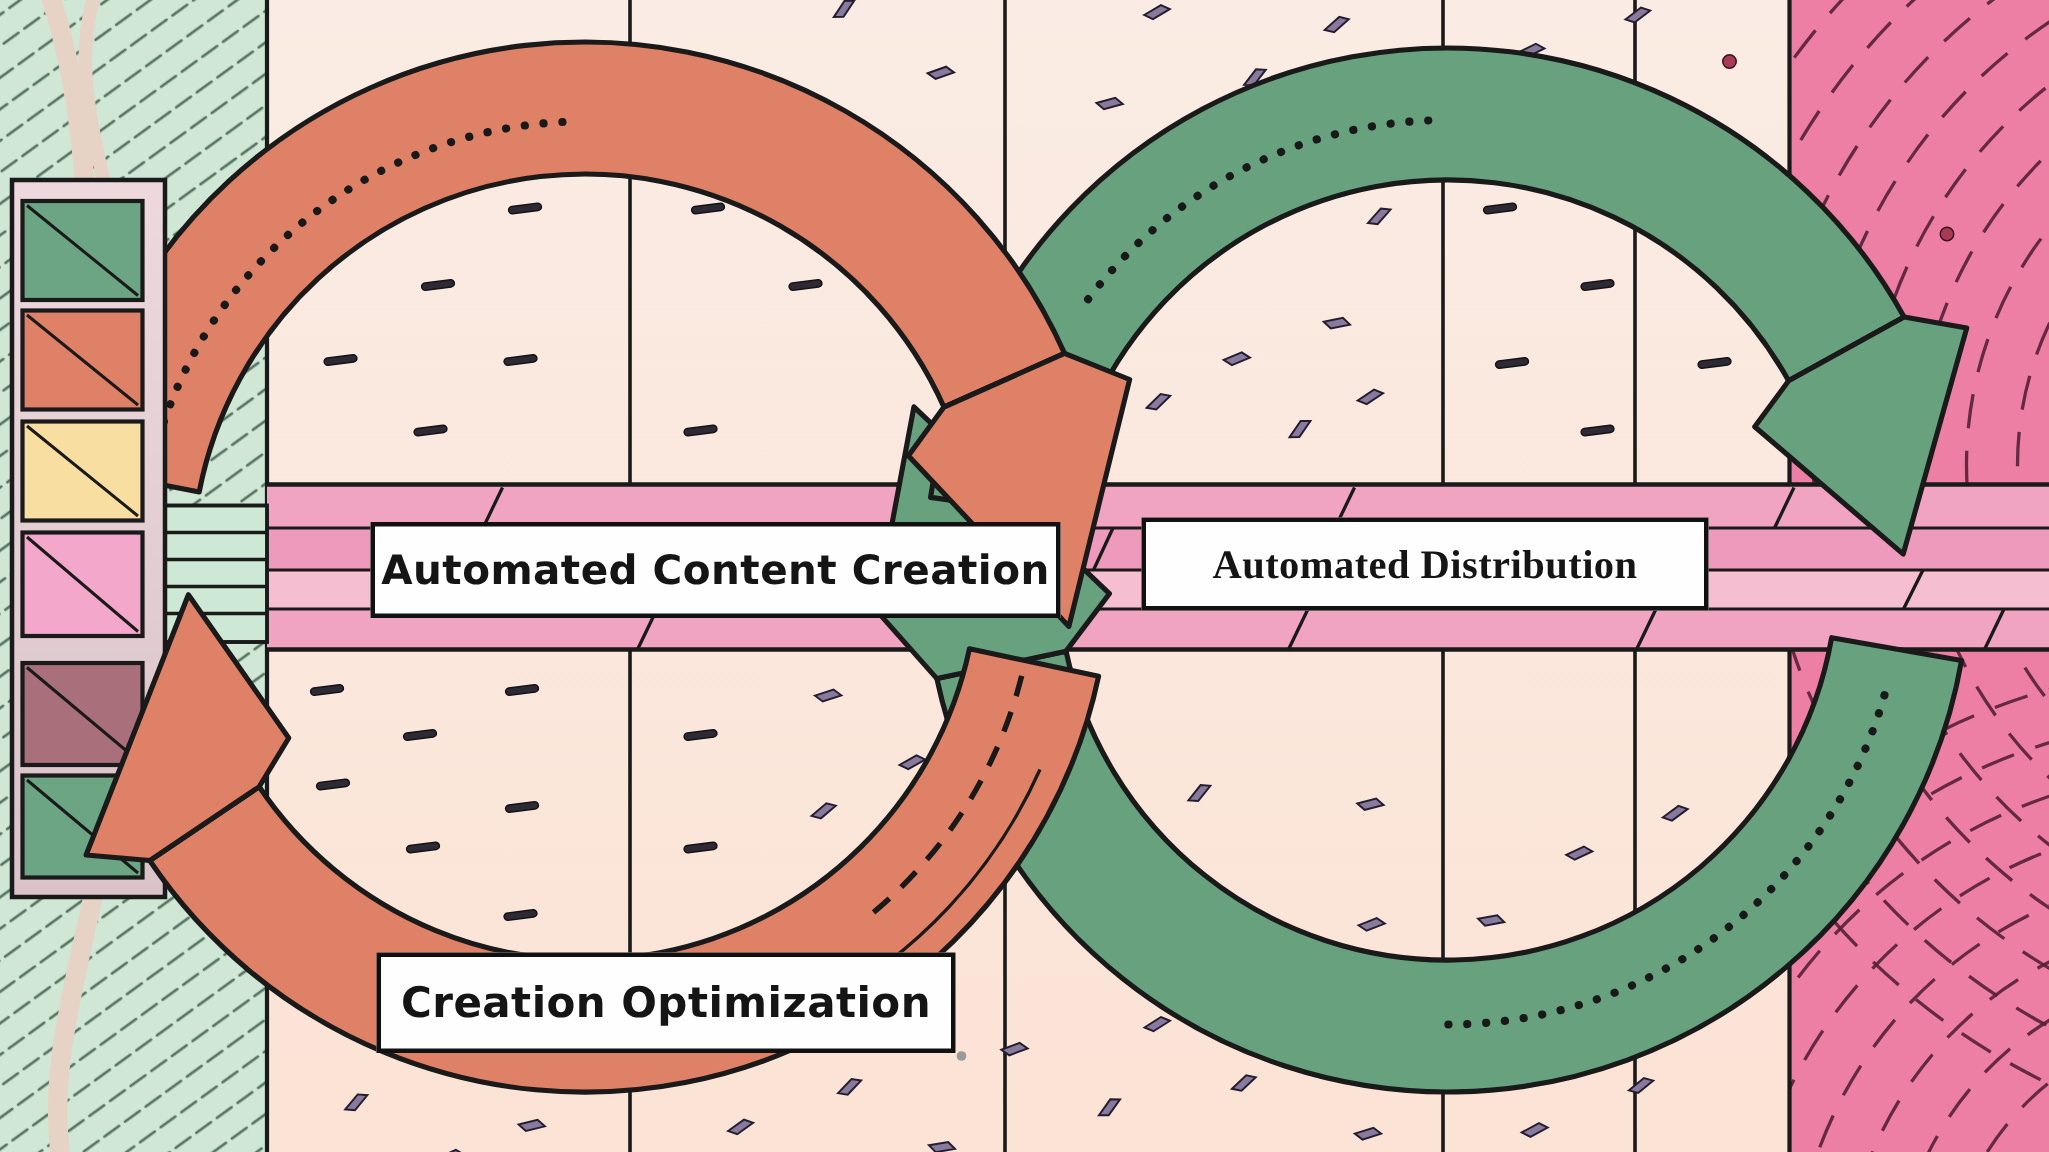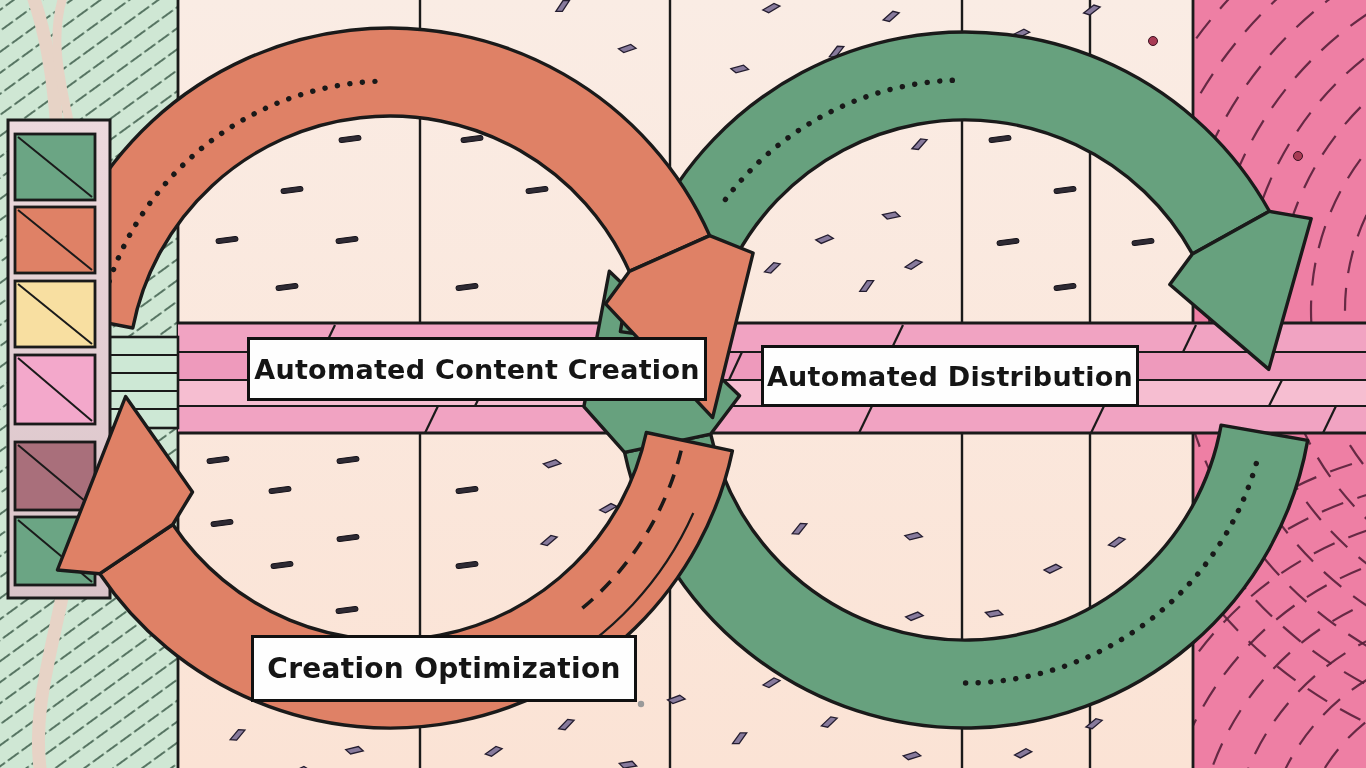--- a/index.html
+++ b/index.html
@@ -10,22 +10,22 @@
   }
   .stage svg{position:absolute;left:0;top:0;}
   .label{
     position:absolute;box-sizing:border-box;
     background:var(--c-label-bg,#fff);
     border:3.5px solid var(--c-label-border,#111);
     display:flex;align-items:center;justify-content:center;
     font-weight:700;font-size:27px;line-height:1;
     color:var(--c-label-text,#151515);letter-spacing:.3px;white-space:nowrap;
   }
-  #label-creation{left:247px;top:337px;width:460px;height:64px;}
-  #label-distribution{left:761px;top:345px;width:378px;height:62px;}
+  #label-creation{left:247px;top:348px;width:460px;height:64px;}
+  #label-distribution{left:761px;top:345px;width:378px;height:62px;font-family:Liberation Serif, serif;}
   #label-optimization{left:251px;top:635px;width:386px;height:67px;font-size:28px;}
 </style>
 </head>
 <body>
 
 <div class="stage">
   <svg id="art" width="1366" height="768" viewBox="0 0 1366 768">
     <defs>
       <linearGradient id="creamG" x1="0" y1="0" x2="0" y2="1">
         <stop offset="0" stop-color="#faece4"></stop>

